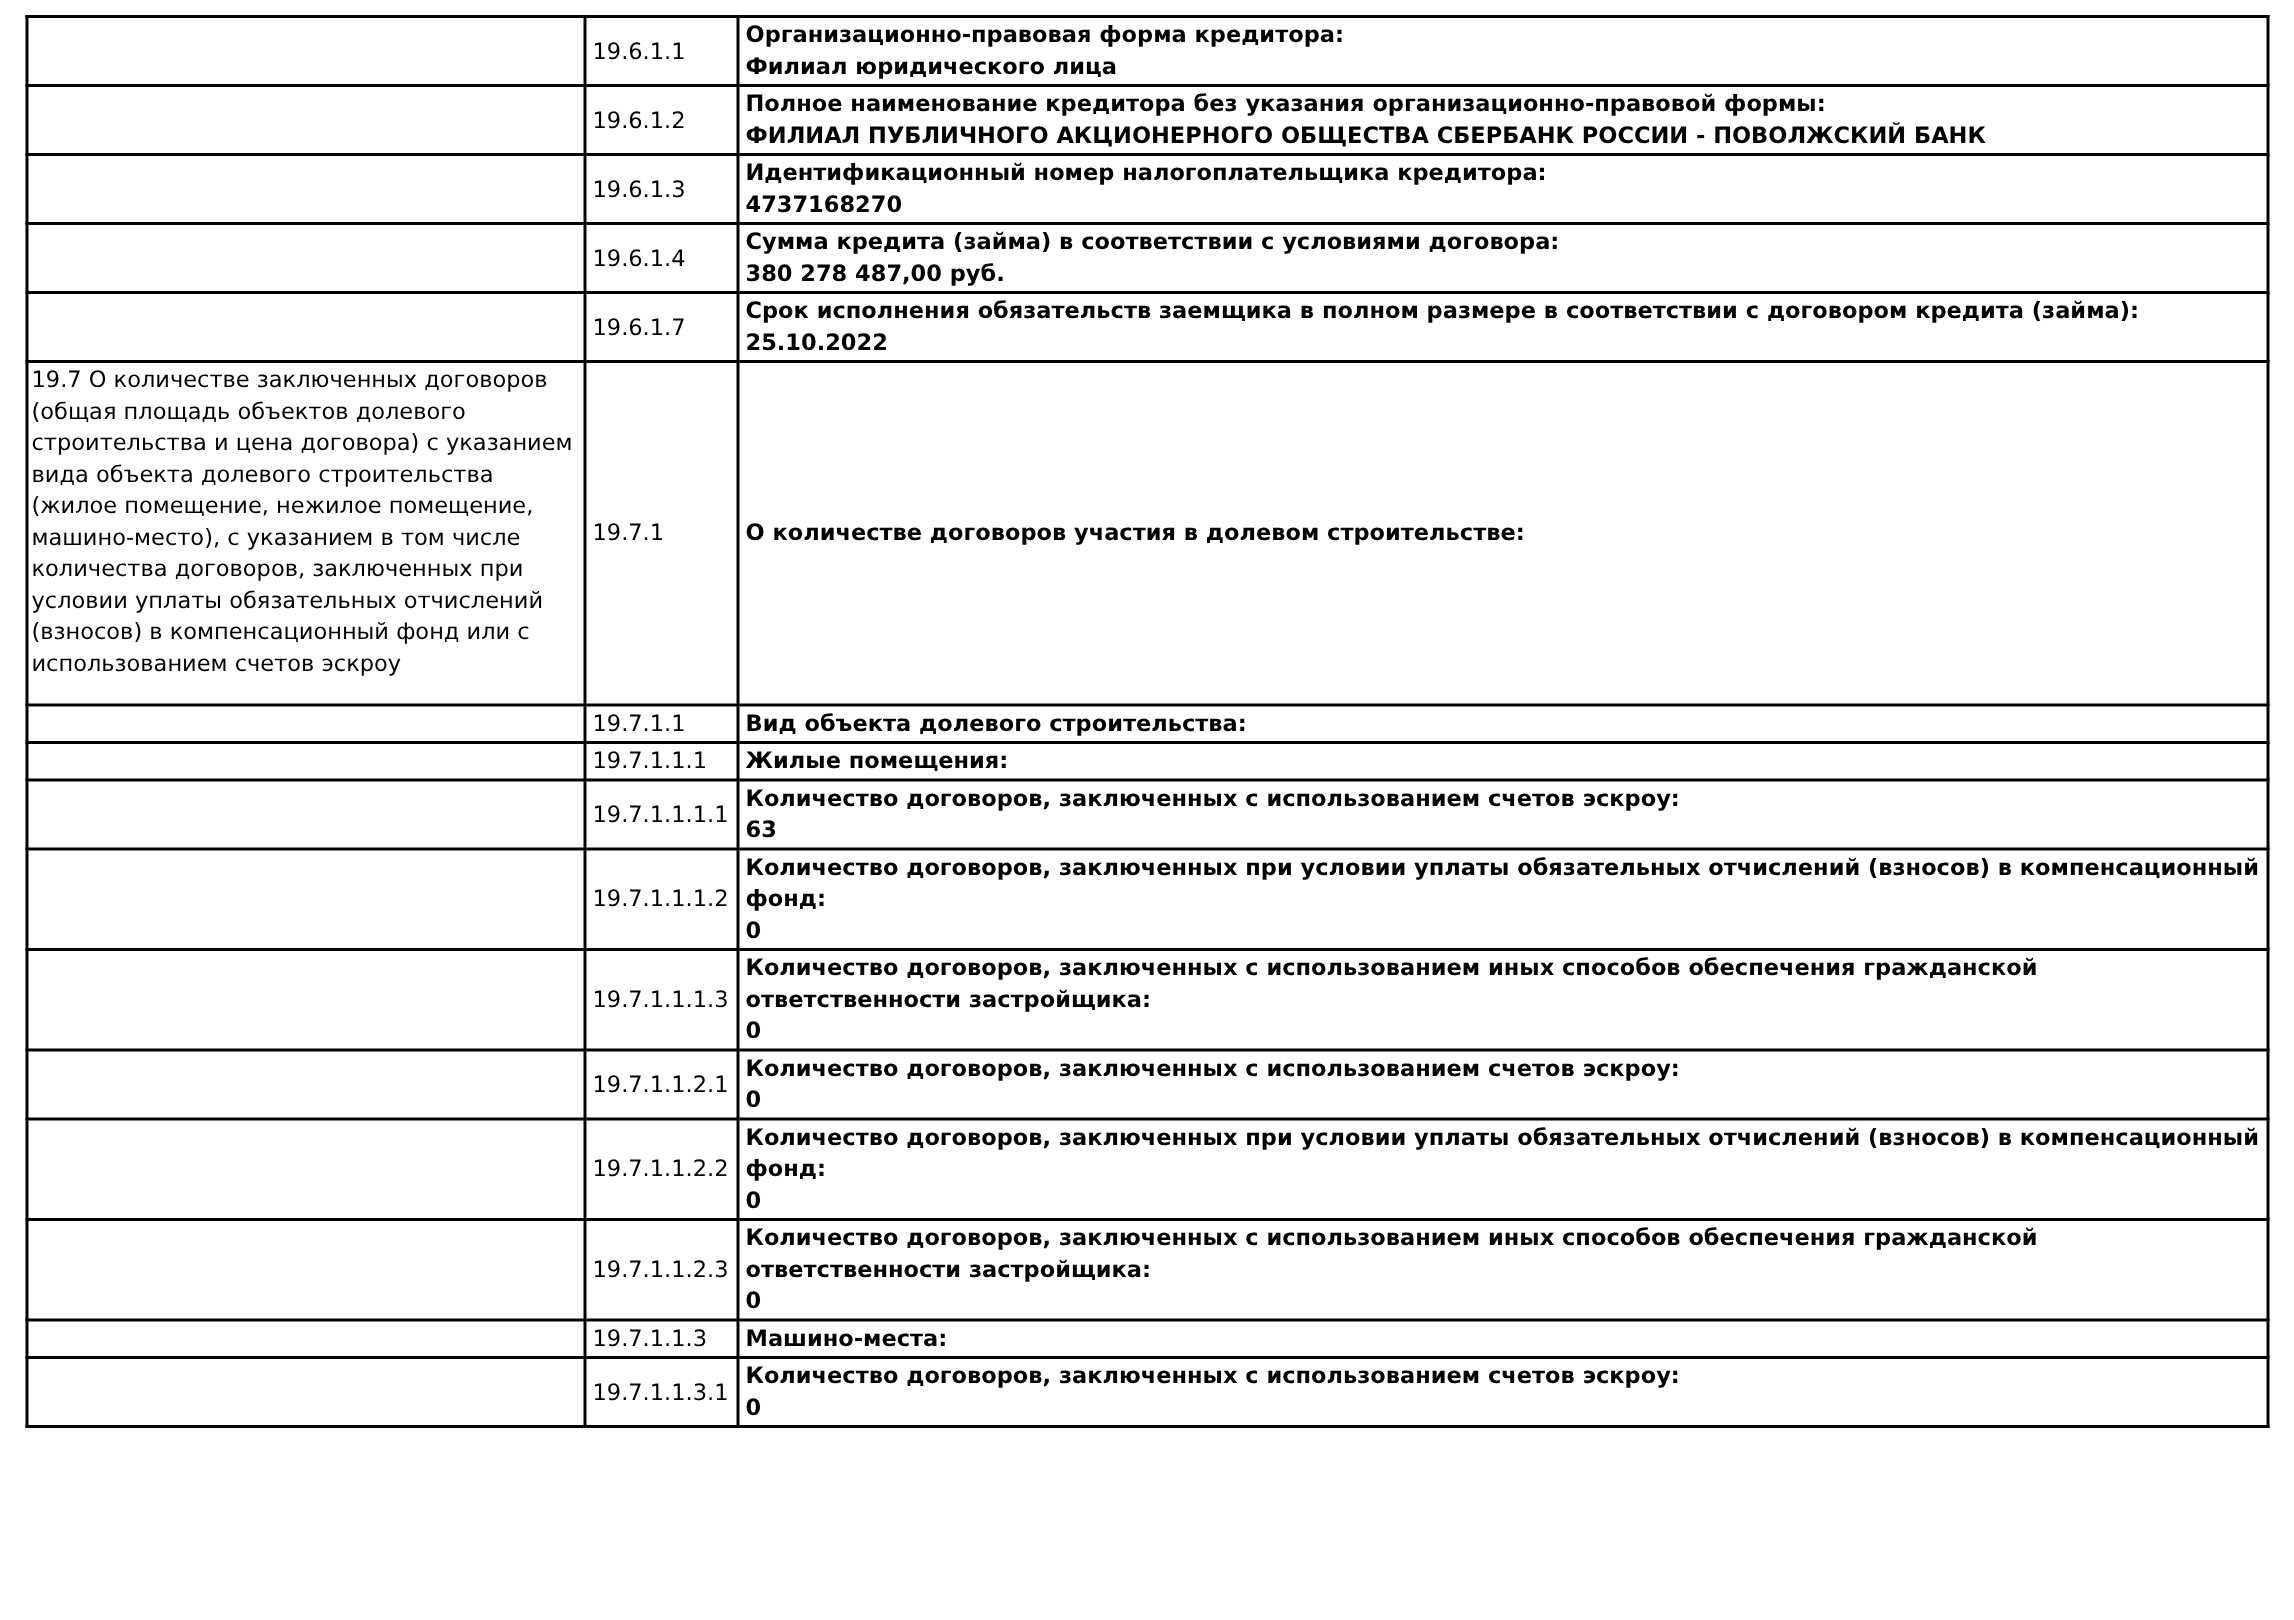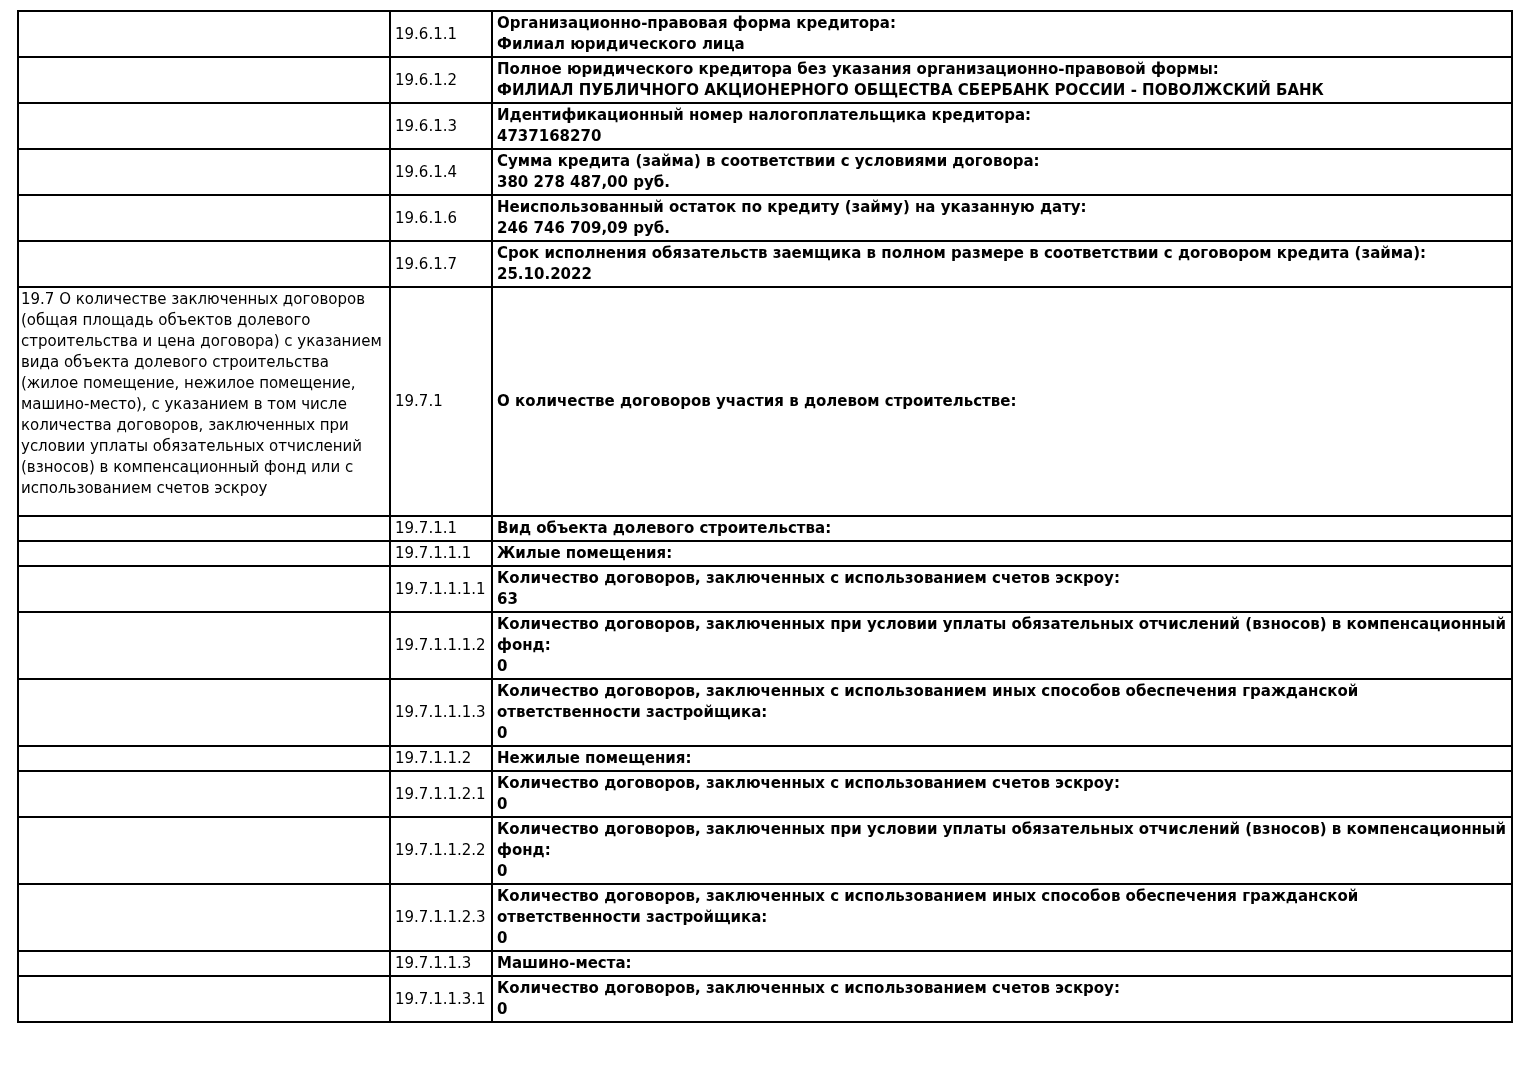--- a/index.html
+++ b/index.html
@@ -56,46 +56,38 @@
         <td class="code-cell"><span>19.6.1.1</span></td>
         <td class="content-cell">
           <div class="row-label">Организационно-правовая форма кредитора:</div>
           <div class="row-value">Филиал юридического лица</div>
         </td>
       </tr>
       <tr>
         <td class="section-cell"></td>
         <td class="code-cell"><span>19.6.1.2</span></td>
         <td class="content-cell">
-          <div class="row-label">Полное юридического кредитора без указания организационно-правовой формы:</div>
+          <div class="row-label">Полное наименование кредитора без указания организационно-правовой формы:</div>
           <div class="row-value">ФИЛИАЛ ПУБЛИЧНОГО АКЦИОНЕРНОГО ОБЩЕСТВА СБЕРБАНК РОССИИ - ПОВОЛЖСКИЙ БАНК</div>
         </td>
       </tr>
       <tr>
         <td class="section-cell"></td>
         <td class="code-cell"><span>19.6.1.3</span></td>
         <td class="content-cell">
           <div class="row-label">Идентификационный номер налогоплательщика кредитора:</div>
           <div class="row-value">4737168270</div>
         </td>
       </tr>
       <tr>
         <td class="section-cell"></td>
         <td class="code-cell"><span>19.6.1.4</span></td>
         <td class="content-cell">
           <div class="row-label">Сумма кредита (займа) в соответствии с условиями договора:</div>
           <div class="row-value">380 278 487,00 руб.</div>
-        </td>
-      </tr>
-      <tr>
-        <td class="section-cell"></td>
-        <td class="code-cell"><span>19.6.1.6</span></td>
-        <td class="content-cell">
-          <div class="row-label">Неиспользованный остаток по кредиту (займу) на указанную дату:</div>
-          <div class="row-value">246 746 709,09 руб.</div>
         </td>
       </tr>
       <tr>
         <td class="section-cell"></td>
         <td class="code-cell"><span>19.6.1.7</span></td>
         <td class="content-cell">
           <div class="row-label">Срок исполнения обязательств заемщика в полном размере в соответствии с договором кредита (займа):</div>
           <div class="row-value">25.10.2022</div>
         </td>
       </tr>
@@ -141,27 +133,20 @@
       <tr>
         <td class="section-cell"></td>
         <td class="code-cell"><span>19.7.1.1.1.3</span></td>
         <td class="content-cell">
           <div class="row-label">Количество договоров, заключенных с использованием иных способов обеспечения гражданской ответственности застройщика:</div>
           <div class="row-value">0</div>
         </td>
       </tr>
       <tr>
         <td class="section-cell"></td>
-        <td class="code-cell"><span>19.7.1.1.2</span></td>
-        <td class="content-cell">
-          <div class="row-label">Нежилые помещения:</div>
-        </td>
-      </tr>
-      <tr>
-        <td class="section-cell"></td>
         <td class="code-cell"><span>19.7.1.1.2.1</span></td>
         <td class="content-cell">
           <div class="row-label">Количество договоров, заключенных с использованием счетов эскроу:</div>
           <div class="row-value">0</div>
         </td>
       </tr>
       <tr>
         <td class="section-cell"></td>
         <td class="code-cell"><span>19.7.1.1.2.2</span></td>
         <td class="content-cell">

